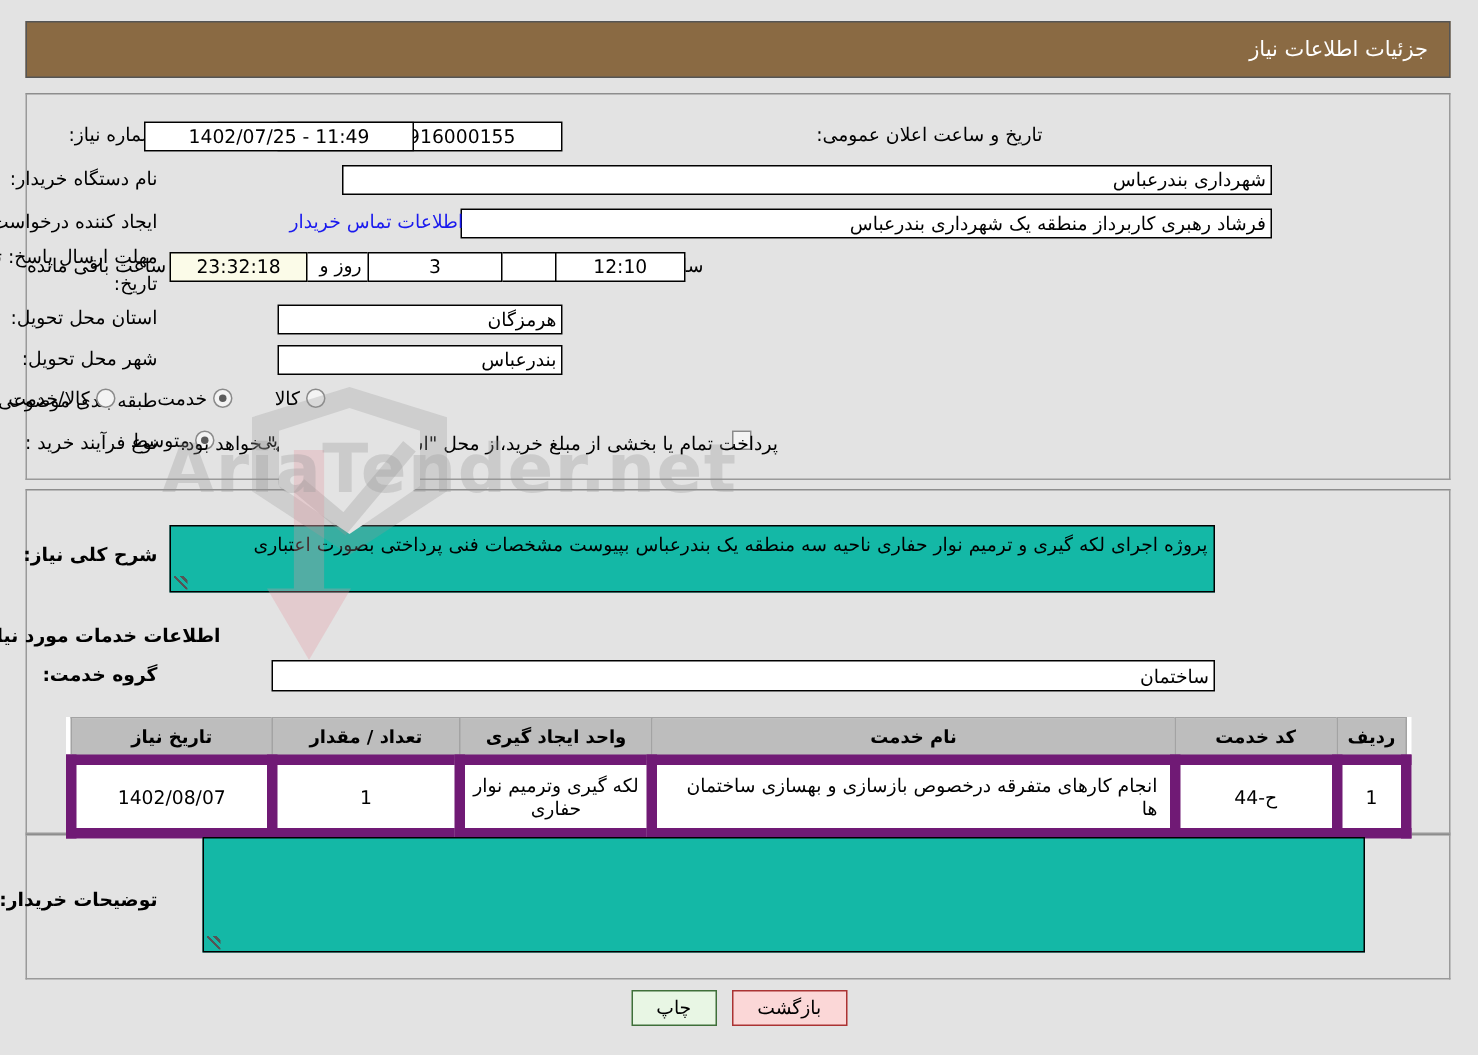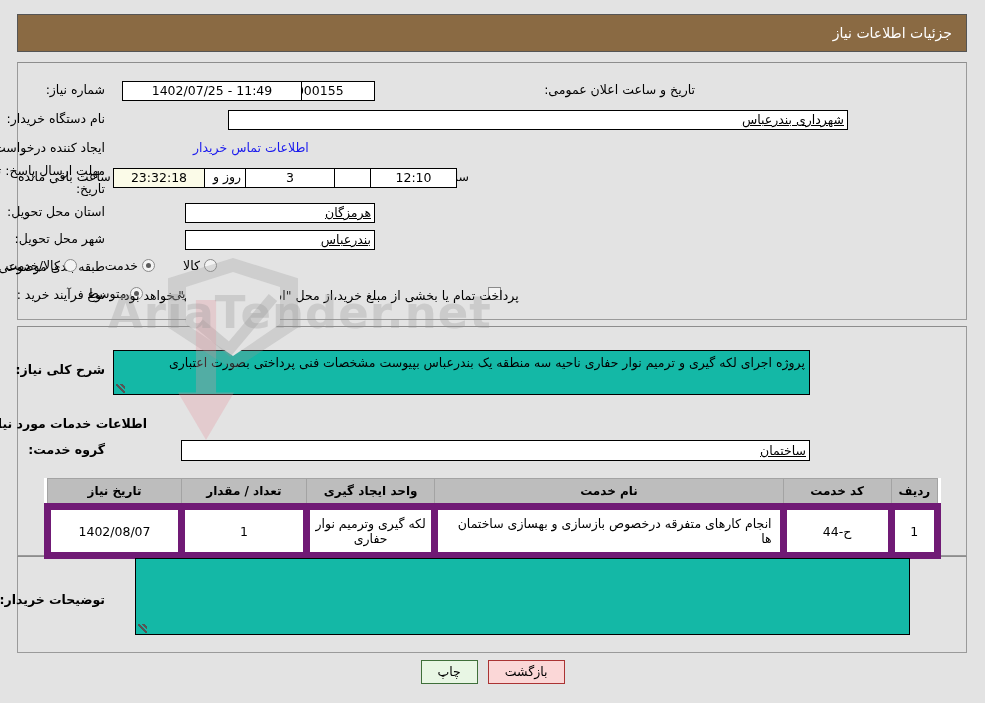--- a/index.html
+++ b/index.html
@@ -133,21 +133,21 @@
     box-sizing: border-box;
     height: 20px;
     line-height: 18px;
     font-size: 12.5px;
     padding: 0 3px;
     direction: rtl;
     overflow: hidden;
     white-space: nowrap;
   }
   .fld.center { text-align: center; }
-  .fld.right  { text-align: right; text-decoration: underline; }
+  .fld.right  { text-align: right; }
   .fld.cream  { background: #fbfbe8; }
 
   .link {
     color: #1a1aee;
     font-size: 12.5px;
     cursor: pointer;
     white-space: nowrap;
   }
 
   
@@ -279,33 +279,36 @@
 
   <div class="frow" style="right:880px; top:82px;">
     <span class="lbl">شماره نیاز:</span>
   </div>
   <div class="frow" style="right:610px; top:81px;">
     <div class="fld center" style="width:190px;">1102004916000155</div>
   </div>
   <div class="frow" style="right:290px; top:82px;">
     <span class="lbl">تاریخ و ساعت اعلان عمومی:</span>
   </div>
-  <div class="frow" style="right:705px; top:81px; left:122px; right:auto;border-radius:10px;">
+  <div class="frow" style="right:705px; top:81px; left:96px; right:auto;border-radius:10px;">
     <div class="fld center" style="width:180px;">11:49 - 1402/07/25</div>
   </div>
 
   <div class="frow" style="right:880px; top:111px;">
     <span class="lbl">نام دستگاه خریدار:</span>
   </div>
   <div class="frow" style="left:228px; top:110px;">
     <div class="fld right" style="width:620px;">شهرداری بندرعباس</div>
   </div>
 
   <div class="frow" style="right:880px; top:140px;">
     <span class="lbl">ایجاد کننده درخواست:</span>
+  </div>
+  <div class="frow" style="left:307px; top:139px;">
+    <div class="fld right" style="width:541px;">فرشاد رهبری کاربرداز منطقه یک شهرداری بندرعباس</div>
   </div>
   <div class="frow" style="left:193px; top:140px;">
     <span class="link">اطلاعات تماس خریدار</span>
   </div>
 
   <div class="frow" style="right:880px; top:162px; width:112px; display:block; text-align:right; white-space:normal; line-height:17px;">
     <span class="lbl">مهلت ارسال پاسخ: تا تاریخ:</span>
   </div>
   <div class="frow" style="right:610px; top:168px;">
     <div class="fld center" style="width:190px;">1402/07/29</div>

